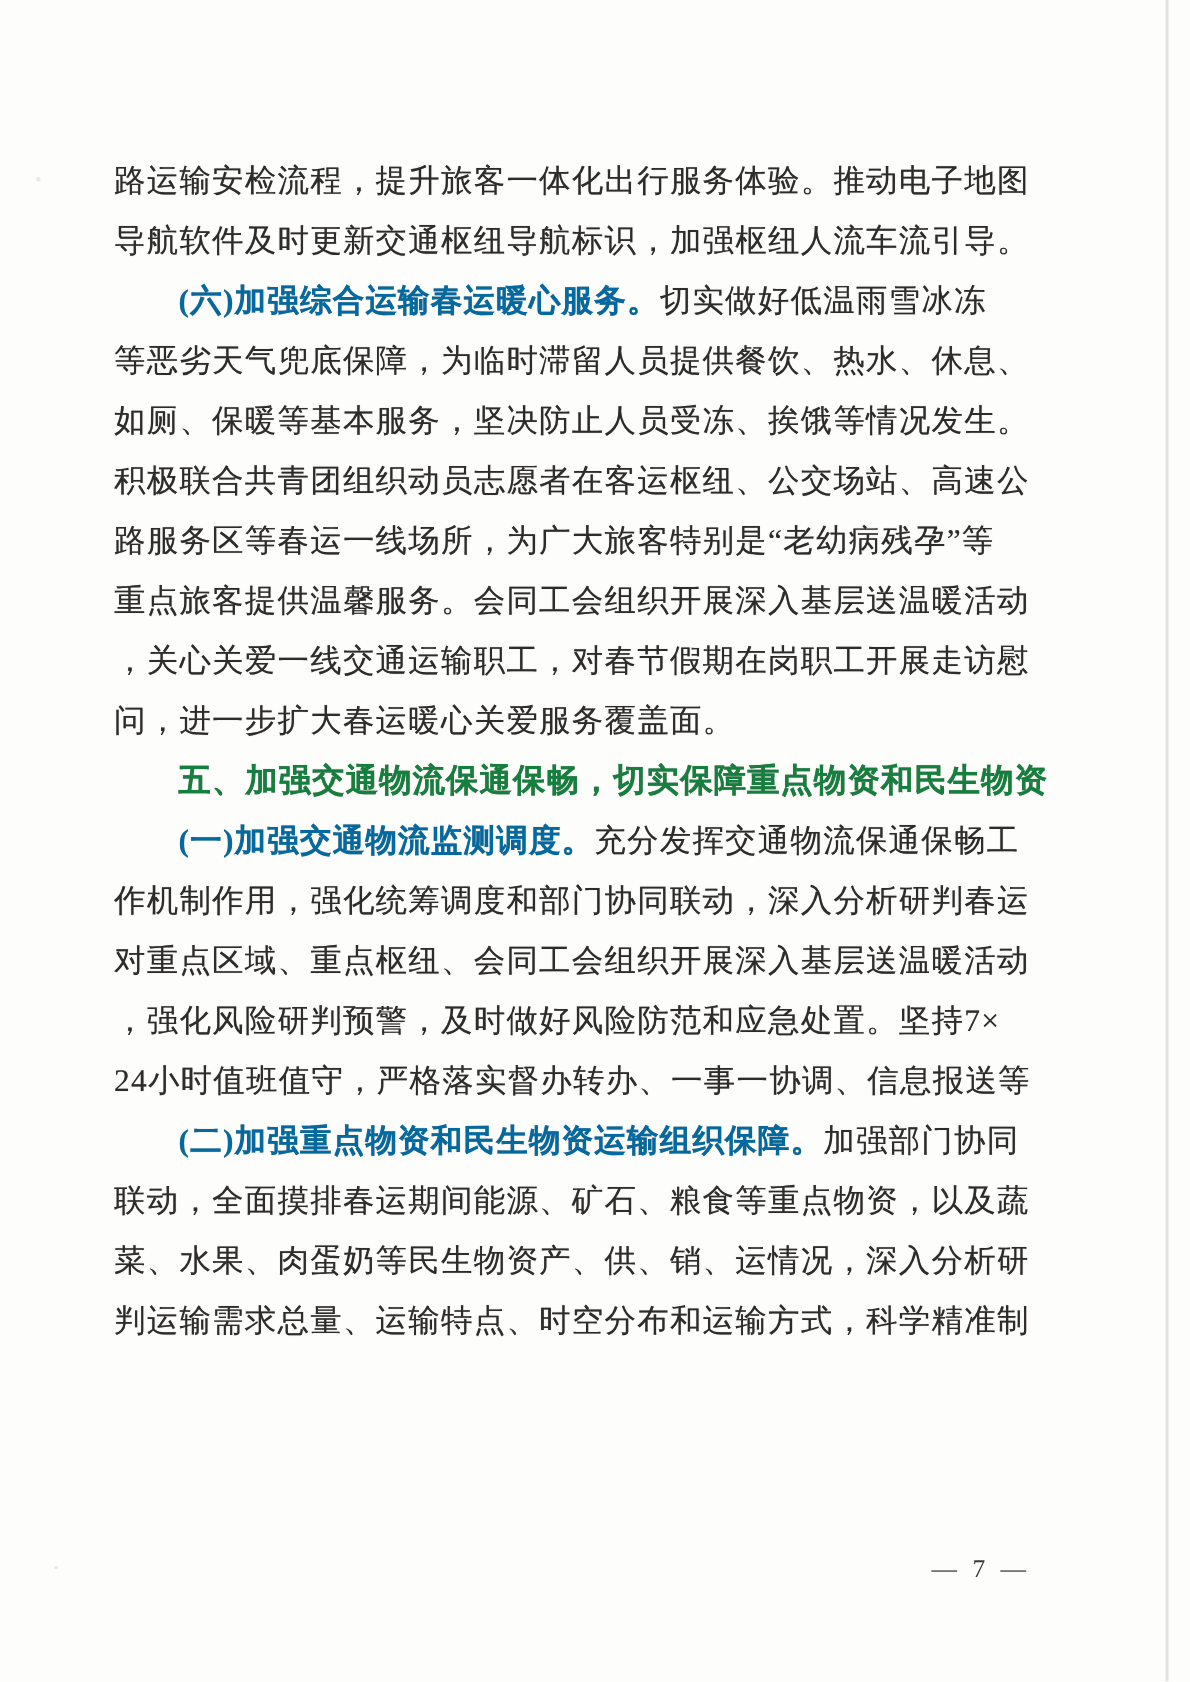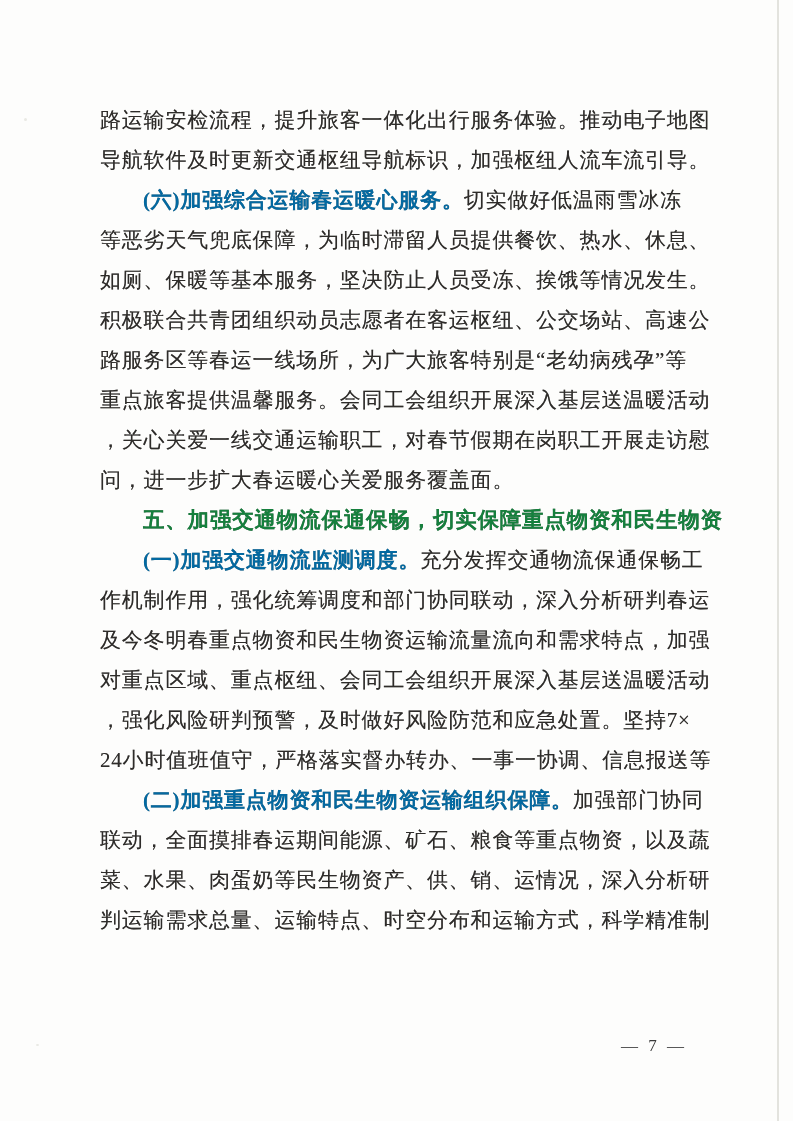--- a/index.html
+++ b/index.html
@@ -28,21 +28,21 @@
     background: #dcdcd6;
     opacity: .8;
   }
   .scan-speck {
     position: absolute;
     background: #e9e9e4;
     border-radius: 50%;
   }
   .text {
     position: absolute;
-    left: 100px;
+    left: 76px;
     top: 100px;
     width: 618px;
   }
   .line {
     height: 40px;
     line-height: 40px;
     font-size: 21px;
     letter-spacing: 0.8px;
     white-space: nowrap;
     text-shadow: 0 0 0.5px rgba(46,44,42,0.55);
@@ -91,21 +91,20 @@
     <div class="line">积极联合共青团组织动员志愿者在客运枢纽、公交场站、高速公</div>
     <div class="line">路服务区等春运一线场所，为广大旅客特别是“老幼病残孕”等</div>
     <div class="line">重点旅客提供温馨服务。会同工会组织开展深入基层送温暖活动</div>
     <div class="line">，关心关爱一线交通运输职工，对春节假期在岗职工开展走访慰</div>
     <div class="line">问，进一步扩大春运暖心关爱服务覆盖面。</div>
 
     <div class="line heading indent">五、加强交通物流保通保畅，切实保障重点物资和民生物资</div>
 
     <div class="line indent"><span class="lead">(一)加强交通物流监测调度。</span><span>充分发挥交通物流保通保畅工</span></div>
     <div class="line">作机制作用，强化统筹调度和部门协同联动，深入分析研判春运</div>
-    <div class="line">及今冬明春重点物资和民生物资运输流量流向和需求特点，加强</div>
     <div class="line">对重点区域、重点枢纽、会同工会组织开展深入基层送温暖活动</div>
     <div class="line">，强化风险研判预警，及时做好风险防范和应急处置。坚持7×</div>
     <div class="line">24小时值班值守，严格落实督办转办、一事一协调、信息报送等</div>
 
     <div class="line indent"><span class="lead">(二)加强重点物资和民生物资运输组织保障。</span><span>加强部门协同</span></div>
     <div class="line">联动，全面摸排春运期间能源、矿石、粮食等重点物资，以及蔬</div>
     <div class="line">菜、水果、肉蛋奶等民生物资产、供、销、运情况，深入分析研</div>
     <div class="line">判运输需求总量、运输特点、时空分布和运输方式，科学精准制</div>
 
   </main>

